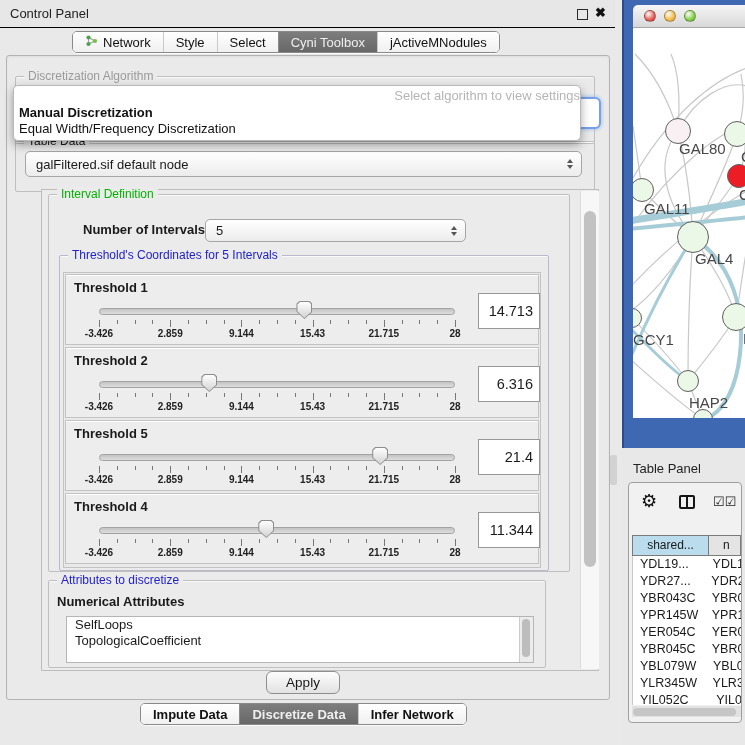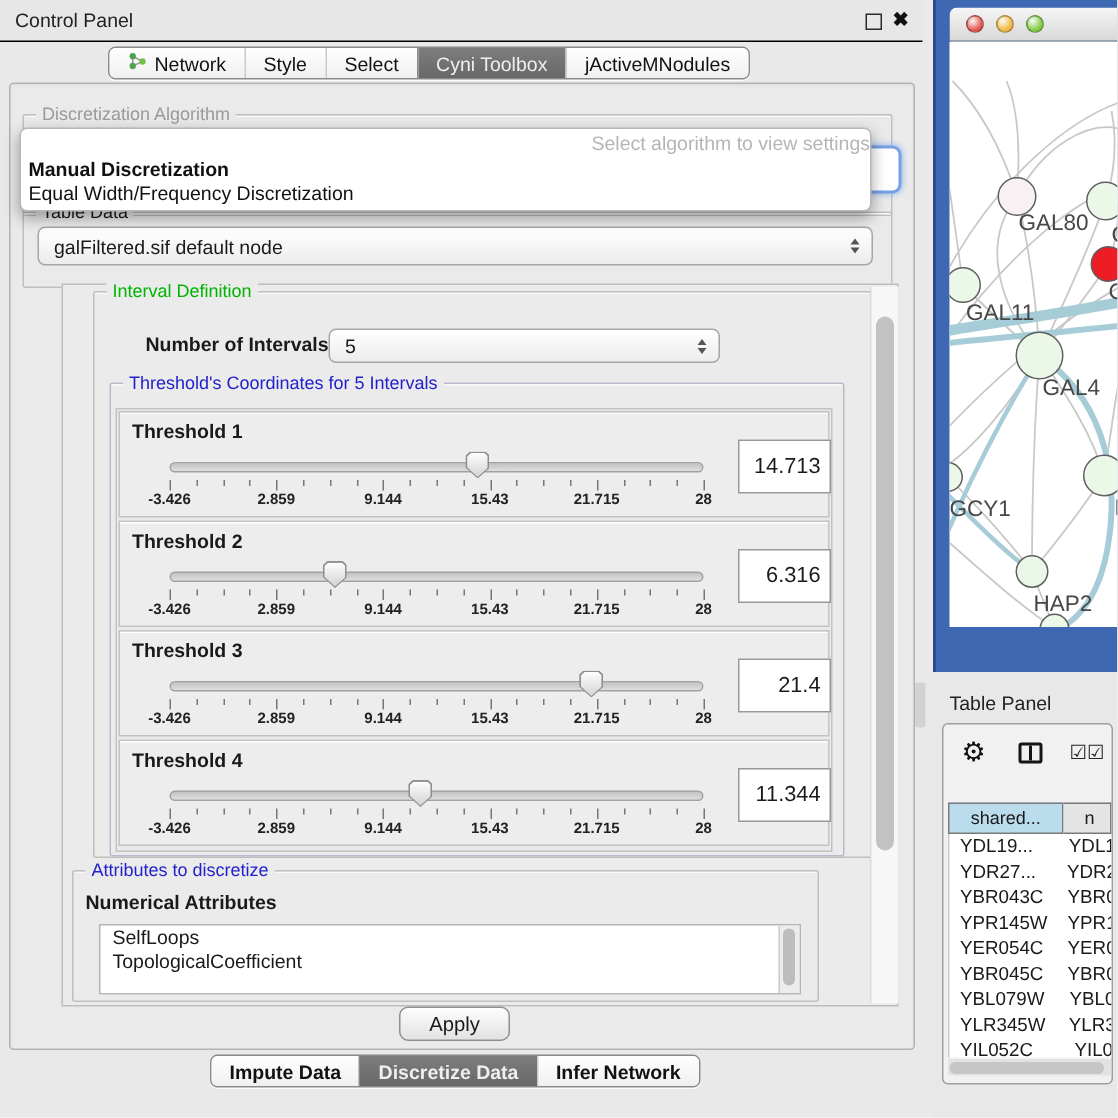--- a/index.html
+++ b/index.html
@@ -45,21 +45,21 @@
 
   #tabledata-group{left:8px;top:85px;width:578px;height:49px;}
   .combo{position:absolute;display:flex;align-items:center;background:linear-gradient(#ffffff,#ececec);
          border:1px solid #a6a6a6;border-radius:5px;font-size:13px;padding-left:10px;box-sizing:border-box;}
   .stepper{margin-left:auto;margin-right:8px;display:flex;flex-direction:column;align-items:center;gap:2px;}
   .st-up{width:0;height:0;border-left:3.5px solid transparent;border-right:3.5px solid transparent;border-bottom:4px solid #555;}
   .st-dn{width:0;height:0;border-left:3.5px solid transparent;border-right:3.5px solid transparent;border-top:4px solid #555;}
   #tabledata-combo{left:18px;top:95px;width:557px;height:26px;}
 
   #scrollpane{left:34px;top:133px;width:558px;height:482px;background:#ebebeb;border:1px solid #bdbdbd;box-sizing:border-box;}
-  #interval-group{left:20px;top:4px;width:520px;height:376px;}
+  #interval-group{left:6px;top:4px;width:520px;height:376px;}
   #num-label{left:34px;top:27px;font-size:13px;font-weight:bold;}
   #num-combo{left:156px;top:24px;width:261px;height:23px;}
   #thresholds-group{left:10px;top:60px;width:488px;height:314px;border-color:#b9b9c9;}
   #th-stack{position:absolute;left:3px;top:16px;width:478px;height:296px;border:1px solid #c3c3c3;
             background:#e9e9e9;box-sizing:border-box;}
   .th-panel{position:relative;height:71px;margin:1px 1px 2px 1px;border:1px solid #c3c3c3;background:#ededed;
             box-shadow:inset 0 1px 0 #fff;box-sizing:border-box;}
   .th-label{position:absolute;left:8px;top:5px;font-size:13px;font-weight:bold;}
   .slider{position:absolute;inset:0;text-align:right;}
   .track{position:absolute;left:33px;top:33px;width:356px;height:7px;border:1px solid #a2a2a2;border-radius:4px;
@@ -275,21 +275,21 @@
                     <span class="tick-label" style="left: 175.4px;">9.144</span>
                     <span class="tick-label" style="left: 246.6px;">15.43</span>
                     <span class="tick-label" style="left: 317.8px;">21.715</span>
                     <span class="tick-label" style="left: 389px;">28</span>
                   </div>
     </div>
     <div class="value-box">6.316</div>
   </div>
 
   <div class="th-panel">
-    <div class="th-label">Threshold 3</div>
+    <div class="th-label">Threshold 5</div>
     <div class="slider">
       <div class="track"></div>
       <div class="thumb" style="left: 306.234px;">
         <div class="t-outer"></div>
         <div class="t-inner"></div>
       </div>
       <div class="ticks">
                     <div class="tick major" style="left: 33px;"></div>
                     <div class="tick" style="left: 50.8px;"></div>
                     <div class="tick" style="left: 68.6px;"></div>

